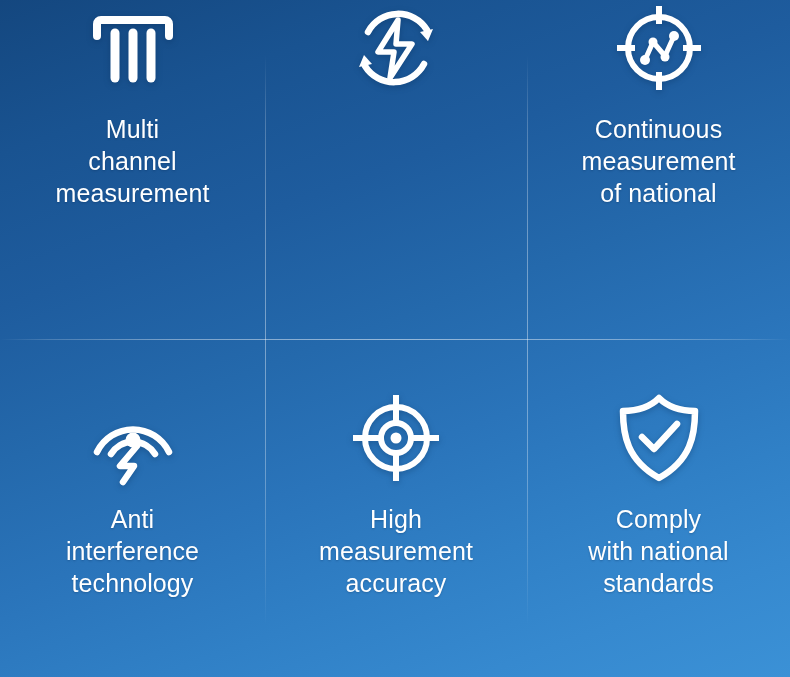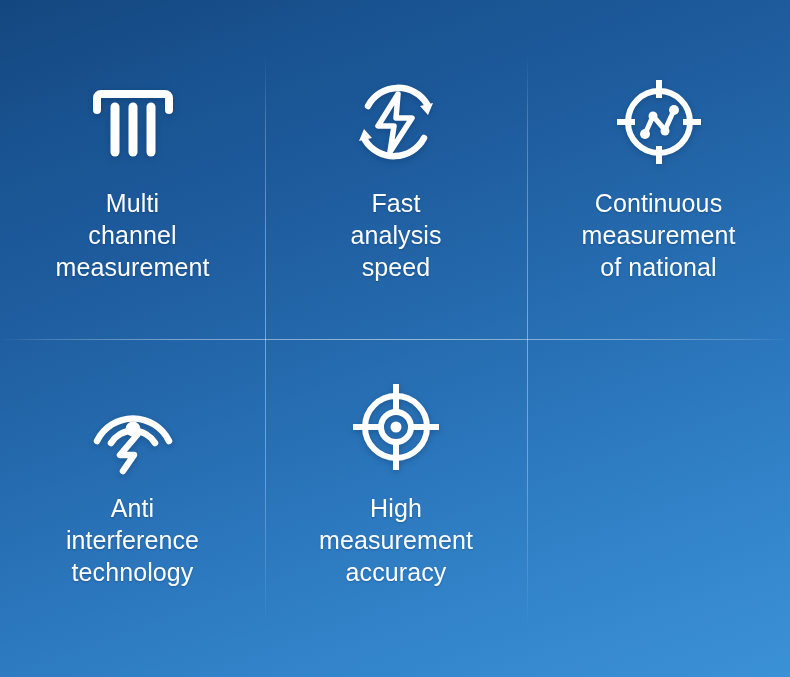--- a/index.html
+++ b/index.html
@@ -78,24 +78,24 @@
     height: 677px;
   }
 
   .feature-cell {
     position: relative;
     display: flex;
     flex-direction: column;
     align-items: center;
     justify-content: flex-start;
     box-sizing: border-box;
-    padding-top: 74px;
   }
   .feature-grid .feature-cell:nth-child(n+4) {
     padding-top: 40px;
+    margin-top: 11px;
   }
 
   .feature-icon {
     width: 96px;
     height: 96px;
     display: block;
     flex: none;
     filter: drop-shadow(0 2px 3px rgba(0, 35, 75, 0.30));
   }
   .feature-icon svg {
@@ -147,23 +147,20 @@
       <span class="feature-icon">
         <svg viewBox="0 0 96 96" fill="none" xmlns="http://www.w3.org/2000/svg" aria-hidden="true">
           <path d="M20 32 A34 34 0 0 1 79 30" stroke="#ffffff" stroke-width="6.5" stroke-linecap="round"></path>
           <path d="M76 32 l4.5 -2 l-0.5 11 z" fill="#ffffff"></path>
           <path d="M80 41 l-8 -9 l13 -3 z" fill="#ffffff"></path>
           <path d="M76 64 A34 34 0 0 1 17 66" stroke="#ffffff" stroke-width="6.5" stroke-linecap="round"></path>
           <path d="M16 55 l8 9 l-13 3 z" fill="#ffffff"></path>
           <path d="M50 20 L30 52 h16 l-4 26 l22 -34 h-16 z" stroke="#ffffff" stroke-width="5.5" stroke-linejoin="round" stroke-linecap="round" fill="none"></path>
         </svg>
       </span>
-      <div class="feature-label">Fast
-analysis
-speed</div>
     </div>
 
     <div class="feature-cell">
       <span class="feature-icon">
         <svg viewBox="0 0 96 96" fill="none" xmlns="http://www.w3.org/2000/svg" aria-hidden="true">
           <circle cx="48" cy="48" r="31" stroke="#ffffff" stroke-width="6"></circle>
           <line x1="48" y1="6" x2="48" y2="24" stroke="#ffffff" stroke-width="6" stroke-linecap="butt"></line>
           <line x1="48" y1="72" x2="48" y2="90" stroke="#ffffff" stroke-width="6" stroke-linecap="butt"></line>
           <line x1="6" y1="48" x2="24" y2="48" stroke="#ffffff" stroke-width="6" stroke-linecap="butt"></line>
           <line x1="72" y1="48" x2="90" y2="48" stroke="#ffffff" stroke-width="6" stroke-linecap="butt"></line>
@@ -203,15 +200,26 @@
           <line x1="48" y1="63" x2="48" y2="91" stroke="#ffffff" stroke-width="6" stroke-linecap="butt"></line>
           <line x1="5" y1="48" x2="33" y2="48" stroke="#ffffff" stroke-width="6" stroke-linecap="butt"></line>
           <line x1="63" y1="48" x2="91" y2="48" stroke="#ffffff" stroke-width="6" stroke-linecap="butt"></line>
         </svg>
       </span>
       <div class="feature-label">High
 measurement
 accuracy</div>
     </div>
 
+    <div class="feature-cell">
+      <span class="feature-icon">
+        <svg viewBox="0 0 96 96" fill="none" xmlns="http://www.w3.org/2000/svg" aria-hidden="true">
+          <path d="M48 8 C58 18 72 21 84 21 C84 45 80 70 48 88 C16 70 12 45 12 21 C24 21 38 18 48 8 Z" stroke="#ffffff" stroke-width="6.5" stroke-linejoin="round" fill="none"></path>
+          <path d="M31 47 L43 59 L66 34" stroke="#ffffff" stroke-width="6.5" stroke-linecap="round" stroke-linejoin="round"></path>
+        </svg>
+      </span>
+      <div class="feature-label">Comply
+with national
+standards</div>
+    </div>
 
   </div>
 </div>
 
 </body></html>

